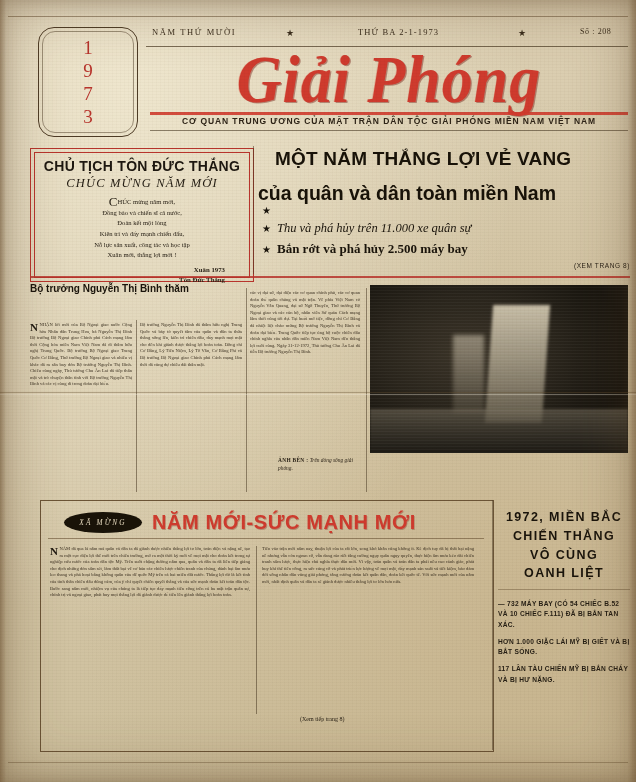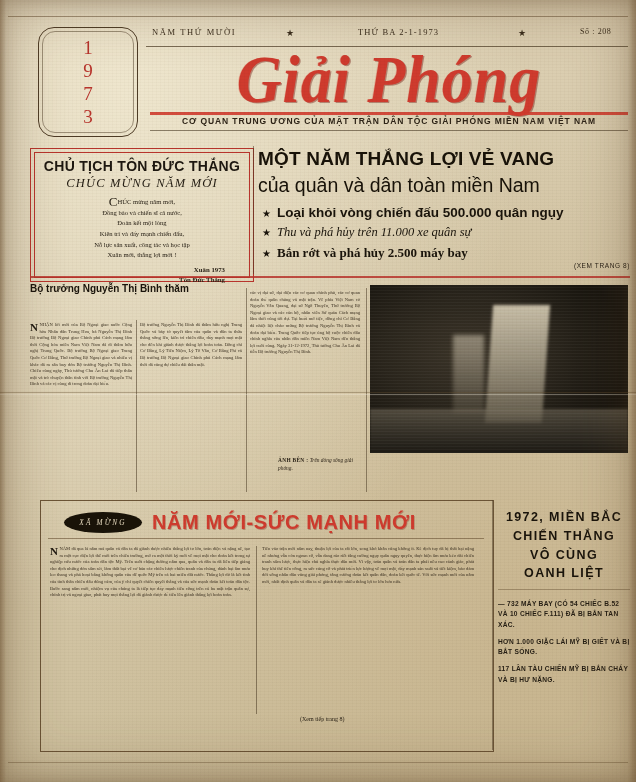--- a/index.html
+++ b/index.html
@@ -81,22 +81,22 @@
   }
   .tdt-in{border:1px solid #b8342c;width:100%;height:100%;box-sizing:border-box;padding:5px 6px;}
   .tdt-t1{text-align:center;font-family:"Liberation Sans",sans-serif;font-weight:700;font-size:14px;letter-spacing:.3px;color:#1d1710;}
   .tdt-t2{text-align:center;font-family:"Liberation Serif",serif;font-style:italic;font-size:12.5px;letter-spacing:1.2px;margin-top:2px;color:#241d13;}
   .poem{margin-top:6px;text-align:center;font-size:6.6px;line-height:1.62;color:#2a2217;font-family:"Liberation Serif",serif;}
   .poem .drop{font-size:13px;vertical-align:-2px;line-height:0;}
   .sign{margin-top:4px;text-align:right;padding-right:18px;font-size:6.8px;line-height:1.5;color:#2a2217;font-weight:600;}
 
   
   .lead{position:absolute;left:258px;top:148px;width:372px;}
-  .lead .l1{font-family:"Liberation Sans",sans-serif;font-weight:700;font-size:19px;letter-spacing:.2px;color:#181208;line-height:1.12;white-space:nowrap;}
-  .lead .l2{font-family:"Liberation Sans",sans-serif;font-weight:400;font-size:19.5px;color:#181208;line-height:1.18;margin-top:5px;white-space:nowrap;}
+  .lead .l1{font-family:"Liberation Sans",sans-serif;font-weight:700;font-size:19px;letter-spacing:.2px;color:#181208;line-height:1.12;white-space:nowrap;margin-left:17px;}
+  .lead .l2{font-family:"Liberation Sans",sans-serif;font-weight:700;font-size:19.5px;color:#181208;line-height:1.18;margin-top:13px;white-space:nowrap;}
   .bullets{position:absolute;left:262px;top:205px;width:368px;}
   .b{display:flex;align-items:baseline;gap:6px;margin-bottom:5px;color:#1a140b;}
   .b .st{font-size:10px;color:#1a140b;}
   .b1{font-family:"Liberation Sans",sans-serif;font-weight:700;font-size:13.5px;}
   .b2{font-family:"Liberation Serif",serif;font-style:italic;font-size:12.5px;}
   .b3{font-family:"Liberation Serif",serif;font-weight:700;font-size:13px;}
   .seepg{position:absolute;right:6px;top:262px;font-size:6.5px;letter-spacing:.6px;font-family:"Liberation Sans",sans-serif;color:#2a2217;}
 
   .rule-red{position:absolute;left:30px;top:276px;width:600px;height:2px;background:#b8342c;opacity:.85;}
   .vdiv{position:absolute;background:#4a3a24;opacity:.55;}
@@ -211,21 +211,20 @@
     </div>
   </div>
 
   <div class="lead">
     <div class="l1">MỘT NĂM THẮNG LỢI VẺ VANG</div>
     <div class="l2">của quân và dân toàn miền Nam</div>
   </div>
   <div class="bullets">
     <div class="b">
       <span class="st">★</span>
-      <span class="b1">Loại khỏi vòng chiến đấu 500.000 quân ngụy</span>
     </div>
     <div class="b">
       <span class="st">★</span>
       <span class="b2">Thu và phá hủy trên 11.000 xe quân sự</span>
     </div>
     <div class="b">
       <span class="st">★</span>
       <span class="b3">Bắn rớt và phá hủy 2.500 máy bay</span>
     </div>
   </div>

